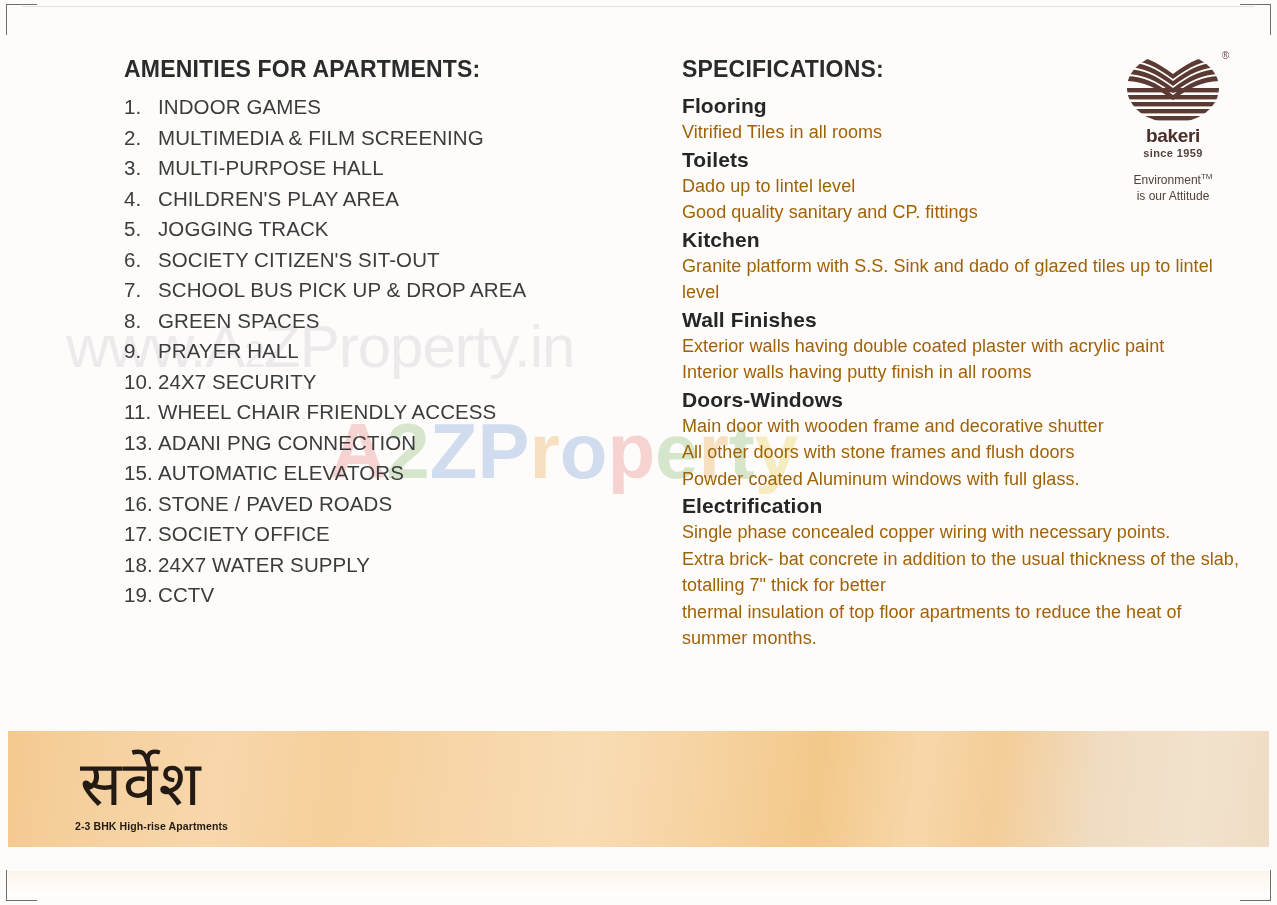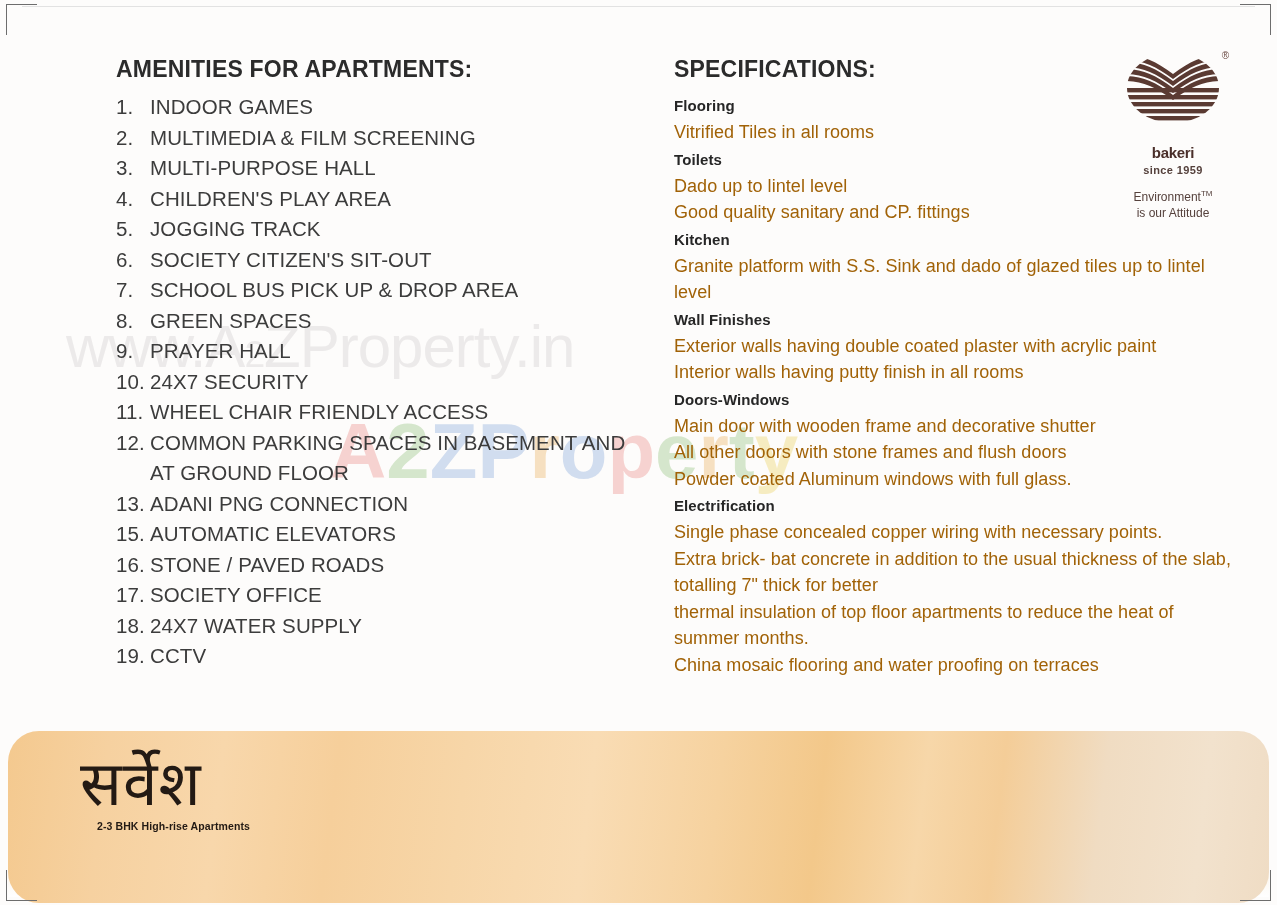--- a/index.html
+++ b/index.html
@@ -58,21 +58,21 @@
     white-space: nowrap;
     z-index: 3;
     letter-spacing: 0px;
     user-select: none;
   }
   .wm-logo span { opacity: .30; }
 
   
   .cols {
     position: absolute;
-    left: 4px; top: 0; right: 0;
+    left: 12px; top: 0; right: 0;
     height: 883px;
     z-index: 10;
   }
   .col-left  { position: absolute; left: 112px; top: 56px; width: 530px; }
   .col-right { position: absolute; left: 670px; top: 56px; width: 560px; }
 
   h1.section-title {
     font-size: 23px;
     font-weight: 700;
     letter-spacing: .2px;
@@ -93,21 +93,21 @@
     padding-left: 34px;
     margin-bottom: 0px;
   }
   ol.amenities li .num {
     position: absolute;
     left: 0; top: 0;
     width: 32px;
   }
 
   .spec-h {
-    font-size: 15px;
+    font-size: 21px;
     font-weight: 700;
     color: #262626;
     line-height: 27px;
     letter-spacing: .1px;
   }
   .spec-p {
     font-size: 18px;
     font-weight: 400;
     color: #a16207;
     line-height: 26.5px;
@@ -122,58 +122,57 @@
     width: 120px;
     text-align: center;
     z-index: 12;
   }
   .bakeri .mark { position: relative; width: 96px; height: 72px; margin: 0 auto; }
   .bakeri .reg {
     position: absolute; right: -8px; top: -2px;
     font-size: 10px; color: #6b4a42;
   }
   .bakeri .name {
-    font-size: 15px; font-weight: 700; color: #4a2f2a;
-    letter-spacing: -.3px; margin-top: 19px; line-height: 20px;
+    font-size: 19px; font-weight: 700; color: #4a2f2a;
+    letter-spacing: -.3px; margin-top: 2px; line-height: 20px;
   }
   .bakeri .since {
     font-size: 11px; font-weight: 700; color: #55413c;
     letter-spacing: .4px; line-height: 14px;
   }
   .bakeri .tag {
     margin-top: 9px;
     font-size: 12px; color: #55413c; line-height: 16px;
   }
   .bakeri .tag sup { font-size: 8px; margin-top: 12px; }
 
   
   .footer {
     position: absolute;
     left: 8px; right: 8px;
-    top: 731px; height: 172px;
+    top: 731px; height: 116px;
     z-index: 12;
     background:
       linear-gradient(97deg,
         #f4c98f 0%, #f6d1a0 8%, #f8d7ab 17%, #f6cf9b 26%,
         #f7d6a8 36%, #f9dcb4 46%, #f6d29f 56%, #f3c88a 64%,
         #f7d7a9 72%, #f4cd98 78%, #f0dcc2 86%, #f2e2cd 94%, #efdcc4 100%);
-    border-radius: 31px;
   }
   .footer .sarvesh {
     position: absolute;
     left: 72px; top: 18px;
     font-family: "DejaVu Sans", sans-serif;
     font-size: 62px;
     color: #231a14;
     line-height: 70px;
     letter-spacing: 1px;
   }
   .footer .sub {
     position: absolute;
-    left: 89px; top: 89px;
+    left: 67px; top: 89px;
     font-size: 10.5px;
     font-weight: 700;
     color: #231a14;
     letter-spacing: .1px;
   }
   .footer-fade {
     position: absolute; left: 8px; right: 8px; top: 871px; height: 26px;
     background: linear-gradient(180deg, #fbf4ea 0%, #ffffff 100%);
     z-index: 11;
   }
@@ -205,21 +204,20 @@
           <li><span class="num">2.</span><span>MULTIMEDIA &amp; FILM SCREENING</span></li>
           <li><span class="num">3.</span><span>MULTI-PURPOSE HALL</span></li>
           <li><span class="num">4.</span><span>CHILDREN'S PLAY AREA</span></li>
           <li><span class="num">5.</span><span>JOGGING TRACK</span></li>
           <li><span class="num">6.</span><span>SOCIETY CITIZEN'S SIT-OUT</span></li>
           <li><span class="num">7.</span><span>SCHOOL BUS PICK UP &amp; DROP AREA</span></li>
           <li><span class="num">8.</span><span>GREEN SPACES</span></li>
           <li><span class="num">9.</span><span>PRAYER HALL</span></li>
           <li><span class="num">10.</span><span>24X7 SECURITY</span></li>
           <li><span class="num">11.</span><span>WHEEL CHAIR FRIENDLY ACCESS</span></li>
-          <li><span class="num">12.</span><span>COMMON PARKING SPACES IN BASEMENT AND AT GROUND FLOOR</span></li>
           <li><span class="num">13.</span><span>ADANI PNG CONNECTION</span></li>
           <li><span class="num">15.</span><span>AUTOMATIC ELEVATORS</span></li>
           <li><span class="num">16.</span><span>STONE / PAVED ROADS</span></li>
           <li><span class="num">17.</span><span>SOCIETY OFFICE</span></li>
           <li><span class="num">18.</span><span>24X7 WATER SUPPLY</span></li>
           <li><span class="num">19.</span><span>CCTV</span></li>
         </ol>
     </div>
 
     <div class="col-right">
@@ -236,21 +234,20 @@
           <div class="spec-p">Exterior walls having double coated plaster with acrylic paint</div>
           <div class="spec-p">Interior walls having putty finish in all rooms</div>
           <div class="spec-h">Doors-Windows</div>
           <div class="spec-p">Main door with wooden frame and decorative shutter</div>
           <div class="spec-p">All other doors with stone frames and flush doors</div>
           <div class="spec-p">Powder coated Aluminum windows with full glass.</div>
           <div class="spec-h">Electrification</div>
           <div class="spec-p">Single phase concealed copper wiring with necessary points.</div>
           <div class="spec-p">Extra brick- bat concrete in addition to the usual thickness of the slab, totalling 7" thick for better</div>
           <div class="spec-p">thermal insulation of top floor apartments to reduce the heat of summer months.</div>
-          <div class="spec-p">China mosaic flooring and water proofing on terraces</div>
         </div>
     </div>
 
     <div class="bakeri">
       <div class="mark">
         <svg viewBox="0 0 96 72" width="96" height="72" aria-hidden="true">
           <defs>
             <clipPath id="domeClip">
               <ellipse cx="48" cy="36" rx="46" ry="35"></ellipse>
             </clipPath>

